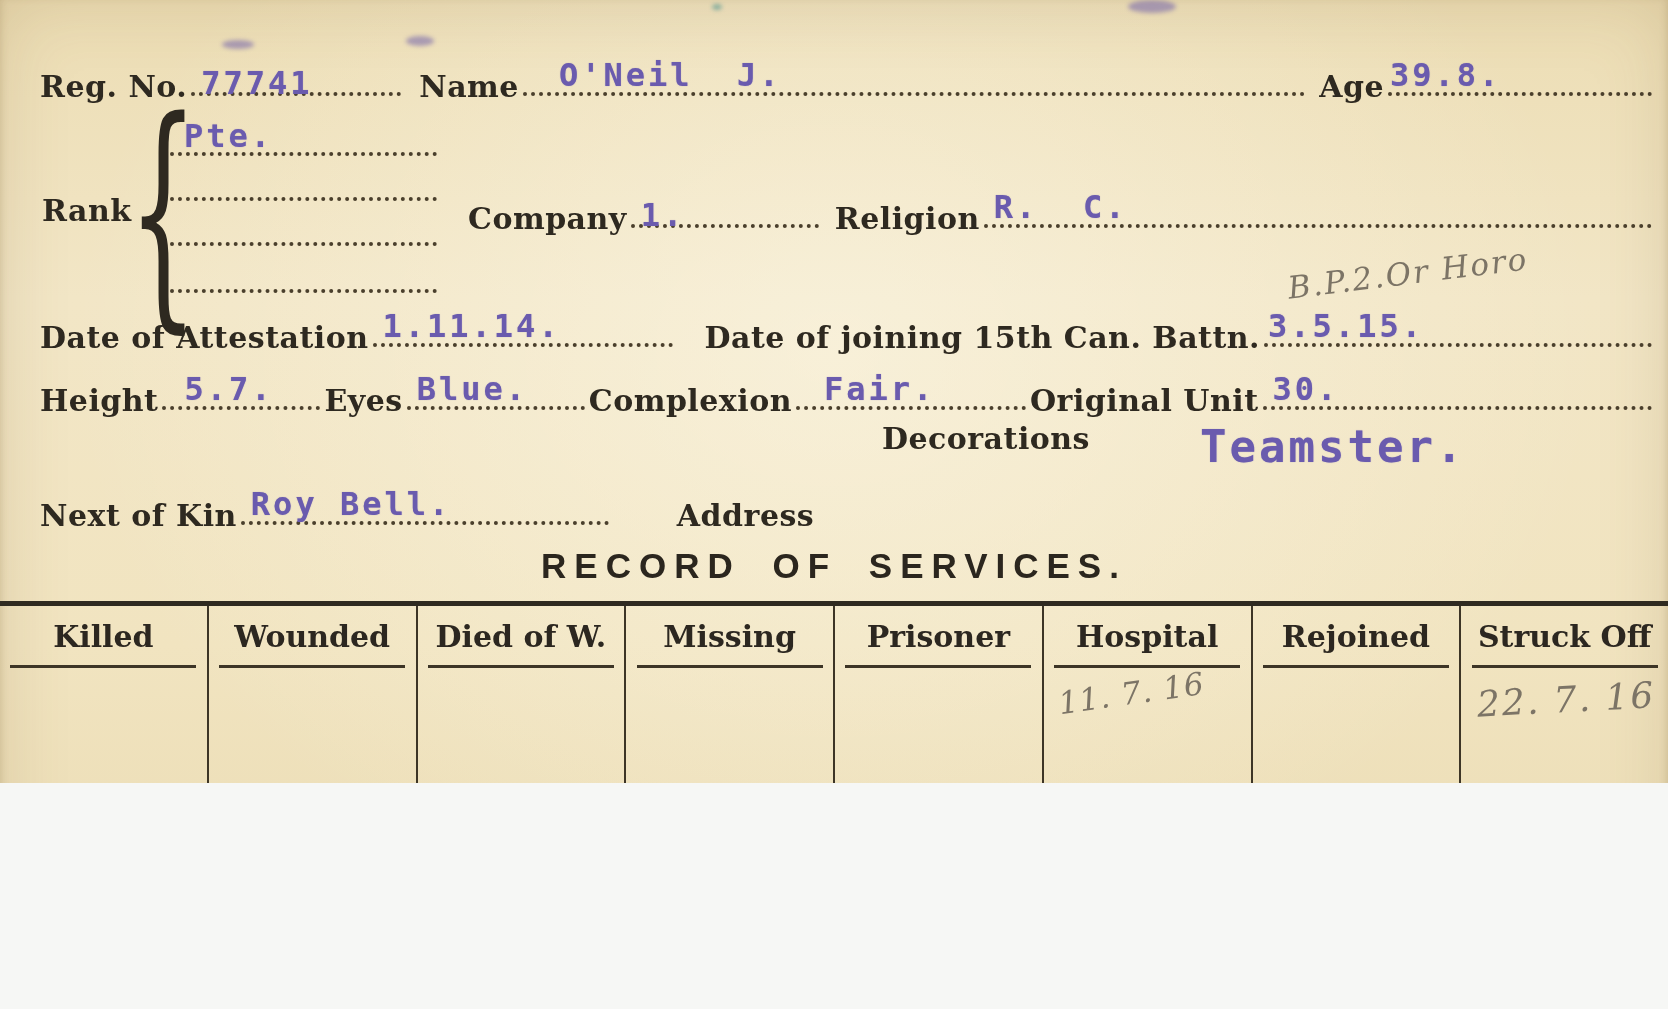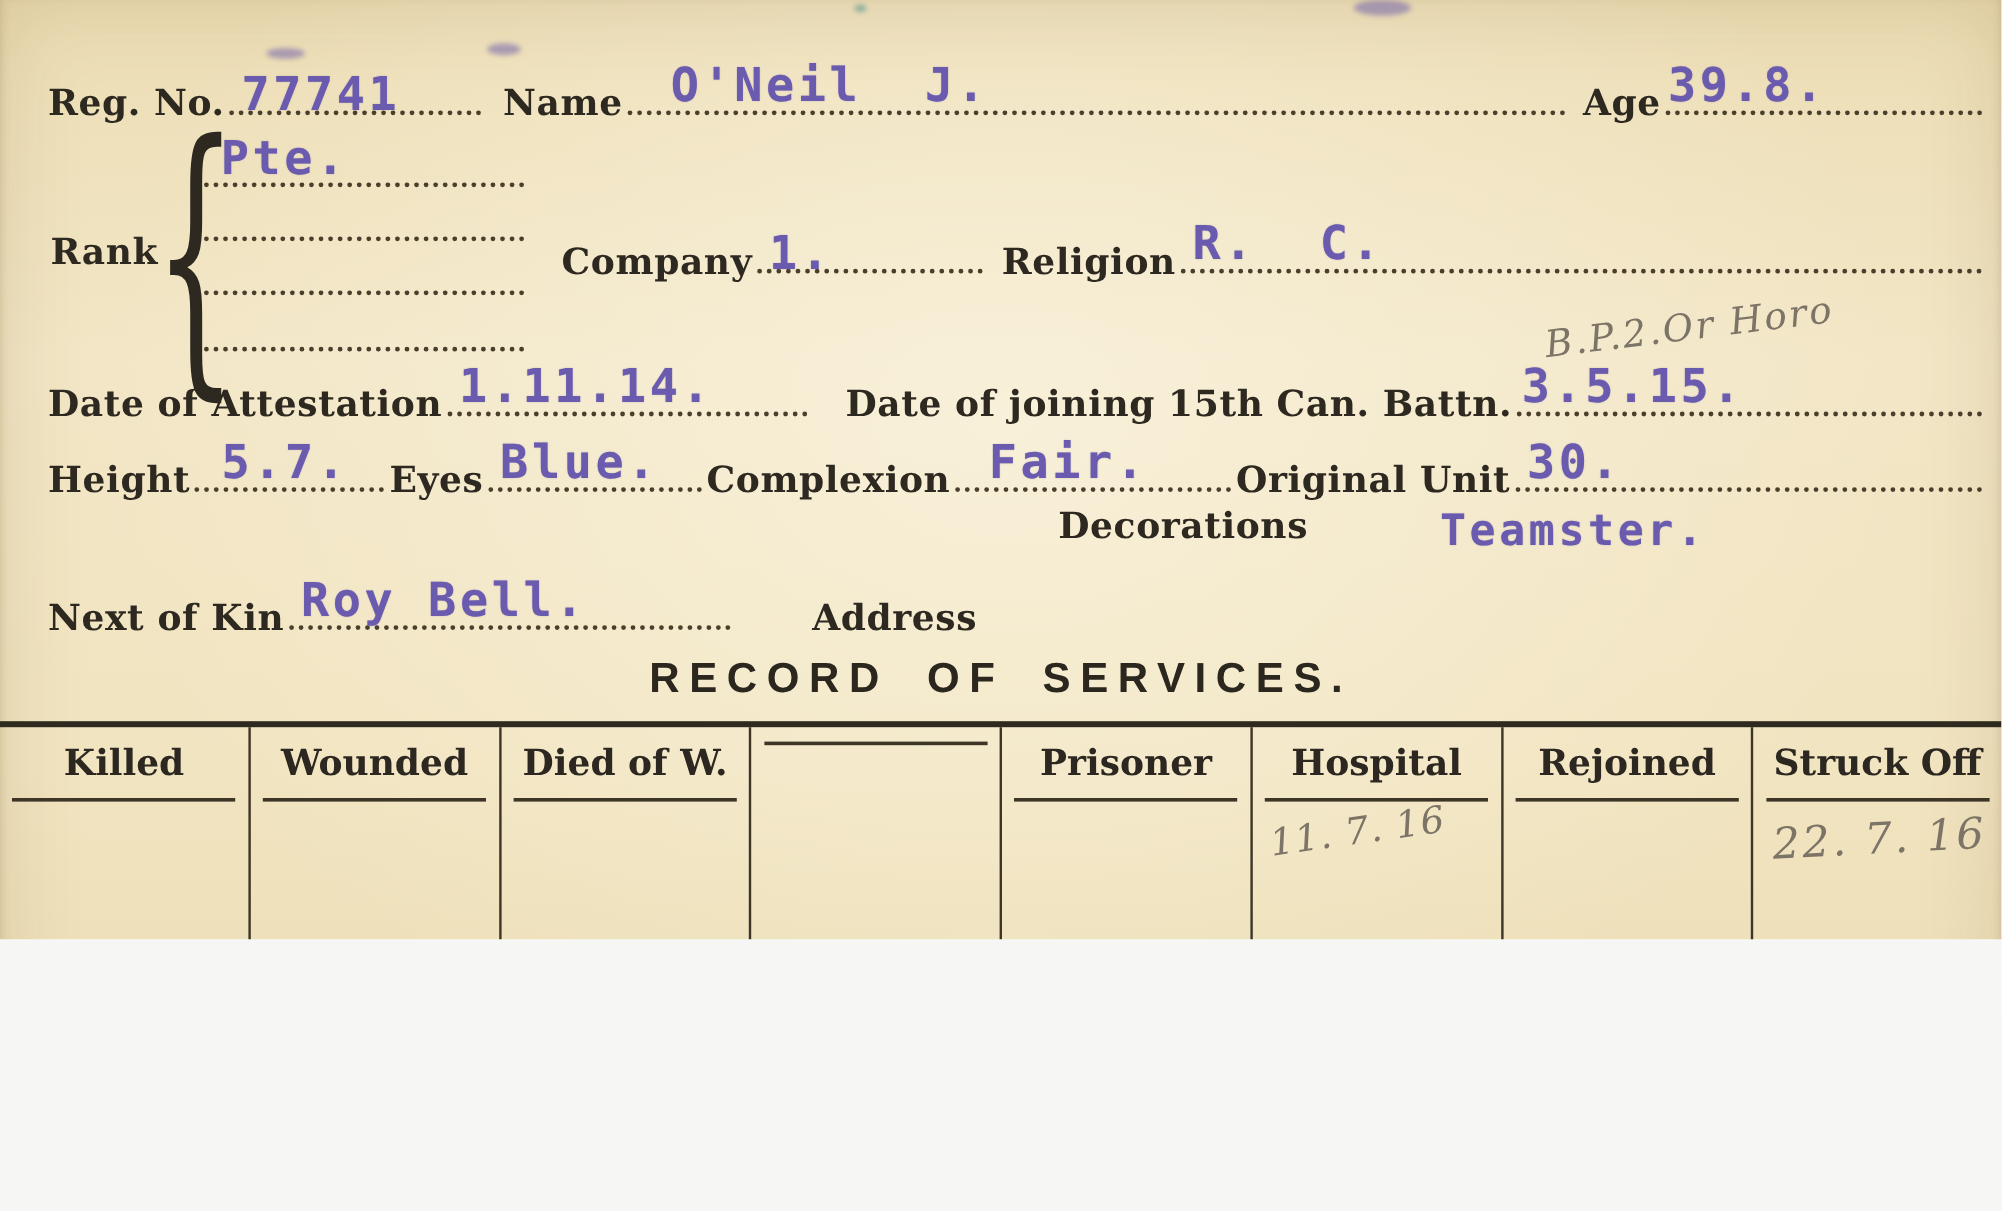--- a/index.html
+++ b/index.html
@@ -17,26 +17,26 @@
     font-family:"DejaVu Serif", serif; font-weight:700; font-size:30px; line-height:1;
     color:#2e2920; margin-bottom:-6px; white-space:pre; letter-spacing:0.5px;
   }
   .dotfill {
     position:relative; height:12px; border-bottom:4px dotted #4a3f2c;
     margin:0 4px; flex:0 0 auto;
   }
   .dotfill.grow { flex:1 1 auto; }
   .stamp {
     position:absolute; left:10px; bottom:-7px;
-    font-family:"DejaVu Sans Mono", monospace; font-weight:700; font-size:39px; line-height:1;
+    font-family:"DejaVu Sans Mono", monospace; font-weight:700; font-size:32px; line-height:1;
     color:#6a5bae; letter-spacing:3px; white-space:pre;
     text-shadow:0 0 1px rgba(106,91,174,0.55);
   }
   .stamp.lift { bottom:1px; }
-  .stamp.big { font-size:36px; }
+  .stamp.big { font-size:44px; }
   
   .brace {
     position:absolute; left:128px; top:116px;
     font-family:"DejaVu Serif", serif; font-size:245px; line-height:0.78; font-weight:400;
     color:#2e2920; transform:scaleX(0.45); transform-origin:left top;
   }
   .rankline { position:absolute; height:10px; border-bottom:4px dotted #4a3f2c;padding-left:15px; }
   
   .pencil {
     font-family:"DejaVu Serif", serif; font-style:italic; color:#7c7466;
@@ -166,20 +166,21 @@
       </div>
       <div class="svc-col">
         <div class="hdr">Wounded</div>
         <div class="rule"></div>
       </div>
       <div class="svc-col">
         <div class="hdr">Died of W.</div>
         <div class="rule"></div>
       </div>
       <div class="svc-col">
+        <div class="hdr">Missing</div>
         <div class="rule"></div>
       </div>
       <div class="svc-col">
         <div class="hdr">Prisoner</div>
         <div class="rule"></div>
       </div>
       <div class="svc-col">
         <div class="hdr">Hospital</div>
         <div class="rule"></div>
         <div class="pencil entry-hospital">11. 7. 16</div>

